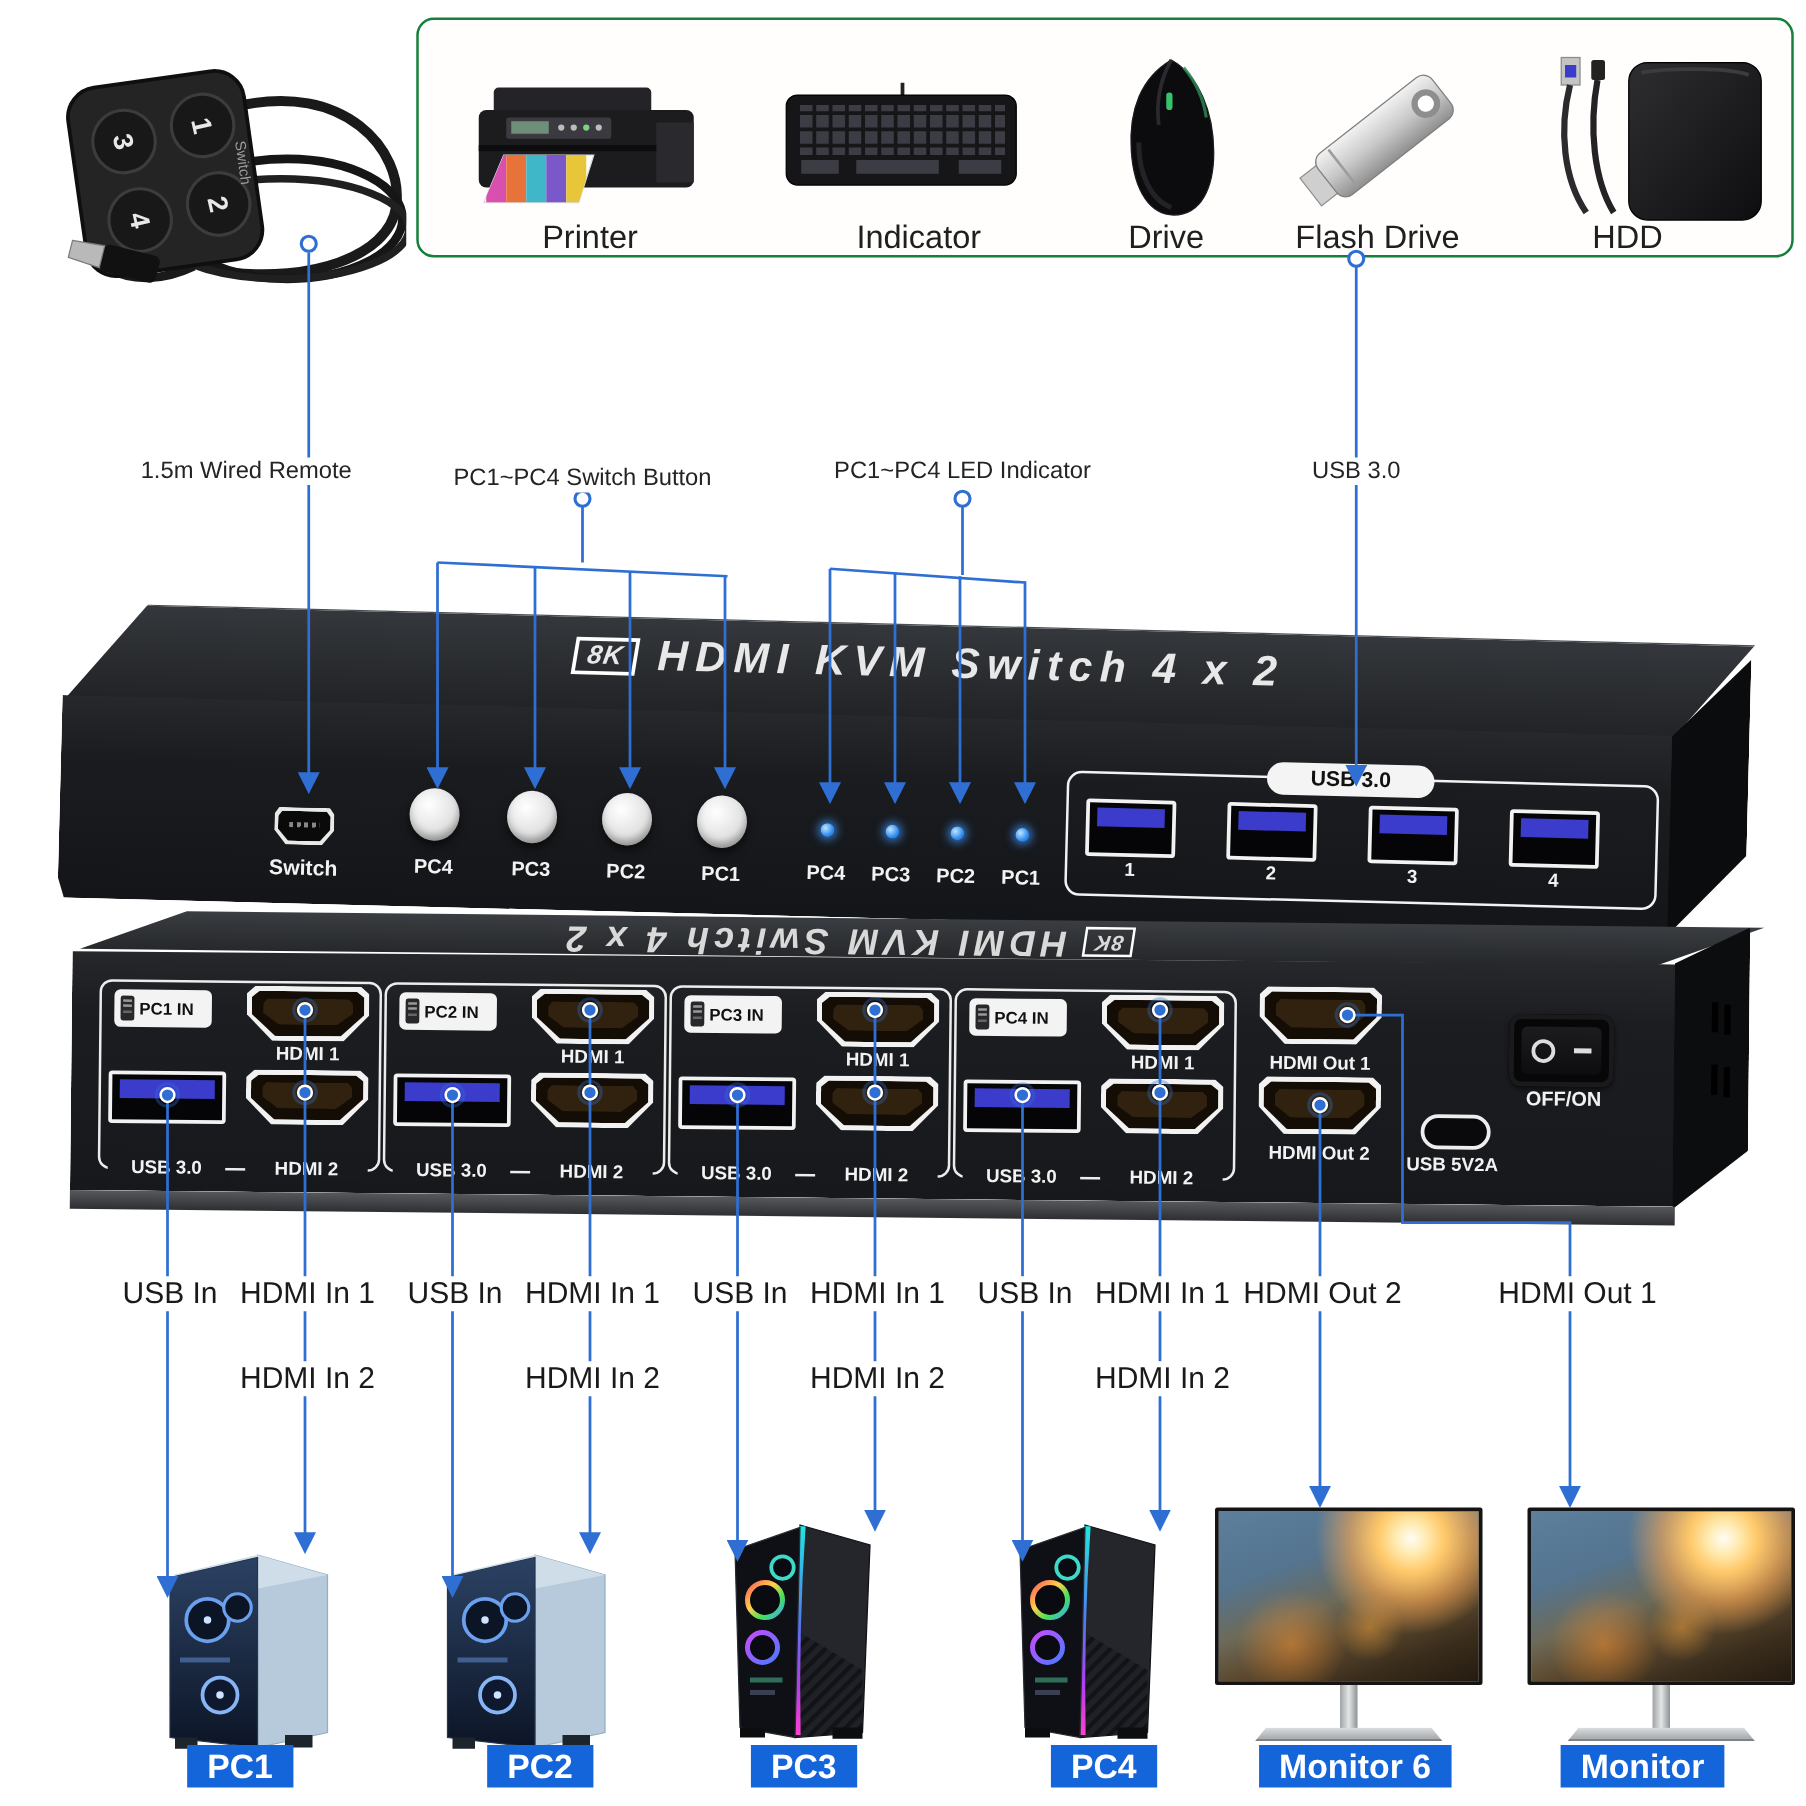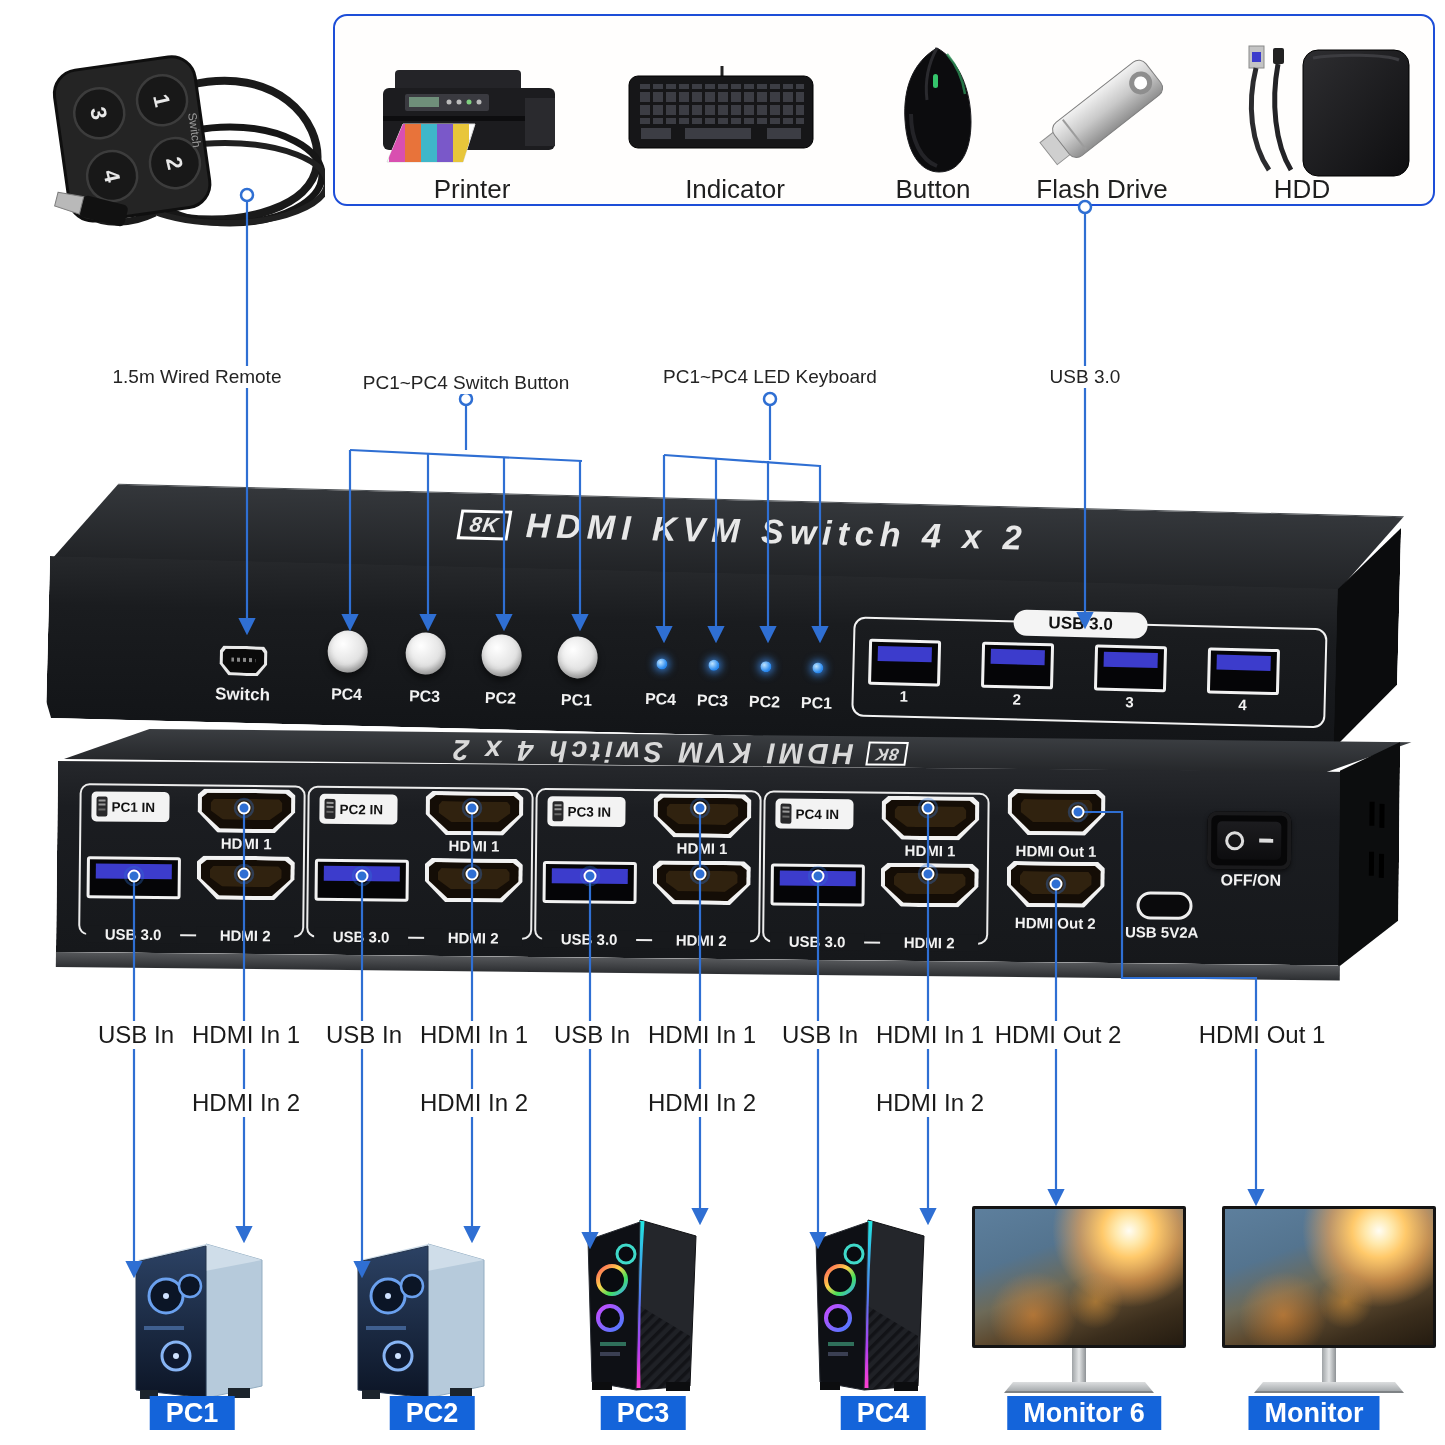--- a/index.html
+++ b/index.html
@@ -1,21 +1,21 @@
 <!DOCTYPE html>
 <html><head>
 <meta charset="utf-8">
 <style>
   html,body{margin:0;padding:0;background:#fff;font-family:"Liberation Sans",sans-serif;}
   .canvas{position:relative;width:1445px;height:1445px;background:#fff;overflow:hidden;}
   .abs{position:absolute;}
 
   
   .peri-box{position:absolute;left:333px;top:14px;width:1098px;height:188px;
-    border:2px solid #1d4ed8;border-radius:14px;background:#fffefd;}
+    border:2px solid #15803d;border-radius:14px;background:#fffefd;}
   .peri-label{position:absolute;top:158px;transform:translateX(-50%);
     font-size:26px;color:#1f1f1f;white-space:nowrap;}
 
   
   .co{position:absolute;transform:translate(-50%,-50%);background:#fff;padding:0 8px;
     font-size:19px;color:#242424;white-space:nowrap;z-index:30;}
 
   
   .cl{position:absolute;transform:translate(-50%,-50%);background:#fff;padding:0 6px;
     font-size:24px;color:#1a1a1a;white-space:nowrap;z-index:30;}
@@ -168,21 +168,21 @@
     </svg>
     <div class="peri-label" style="left:400px">Indicator</div>
 
     <svg class="abs" style="left:552px;top:28px" width="100" height="132" viewBox="0 0 100 132">
       <path d="M50,4 C26,18 16,44 18,76 C20,110 34,128 52,128 C74,128 84,106 84,78 C84,46 72,16 50,4 Z" fill="#0c0c0e" stroke="#1d1d20"></path>
       <path d="M50,4 C40,22 38,40 40,56" stroke="#2a2a2e" stroke-width="3" fill="none"></path>
       <rect x="46" y="30" width="5" height="14" rx="2.5" fill="#35c46b"></rect>
       <path d="M24,70 C24,96 34,116 50,122" stroke="#232327" stroke-width="4" fill="none"></path>
       <path d="M60,10 C70,22 76,36 78,50" stroke="#2c8f55" stroke-width="2.5" fill="none" opacity="0.8"></path>
     </svg>
-    <div class="peri-label" style="left:598px">Button</div>
+    <div class="peri-label" style="left:598px">Drive</div>
 
     <svg class="abs" style="left:688px;top:28px" width="170" height="135" viewBox="0 0 170 135">
       <defs>
           <linearGradient id="silverG" x1="0" y1="0" x2="0" y2="1">
         <stop offset="0" stop-color="#f2f2f2"></stop>
             <stop offset="0.5" stop-color="#c9c9c9"></stop>
             <stop offset="1" stop-color="#8f8f8f"></stop>
       </linearGradient>
         </defs>
       <g transform="rotate(-38 85 67)">
@@ -230,21 +230,21 @@
       <text x="170" y="118" transform="rotate(90 170 114)" fill="#9a9a9a" font-size="12" text-anchor="middle">Switch</text>
     </g>
     <g transform="rotate(14 75 185)">
       <rect x="56" y="174" width="46" height="22" rx="5" fill="#111"></rect>
       <polygon points="30,178 56,176 56,194 30,192" fill="#b9b9b9" stroke="#7c7c7c"></polygon>
     </g>
   </svg>
 
   <div class="co" style="left:197px;top:377px">1.5m Wired Remote</div>
   <div class="co" style="left:466px;top:383px">PC1~PC4 Switch Button</div>
-  <div class="co" style="left:770px;top:377px">PC1~PC4 LED Keyboard</div>
+  <div class="co" style="left:770px;top:377px">PC1~PC4 LED Indicator</div>
   <div class="co" style="left:1085px;top:377px">USB 3.0</div>
 
   <div class="unit front-unit">
     <div class="front-top"></div>
     <div class="u-face front-face"></div>
     <div class="front-side"></div>
     <div class="toptext">
       <span class="logo8k">8K</span>
       <span>HDMI KVM Switch 4 x 2</span>
     </div>

